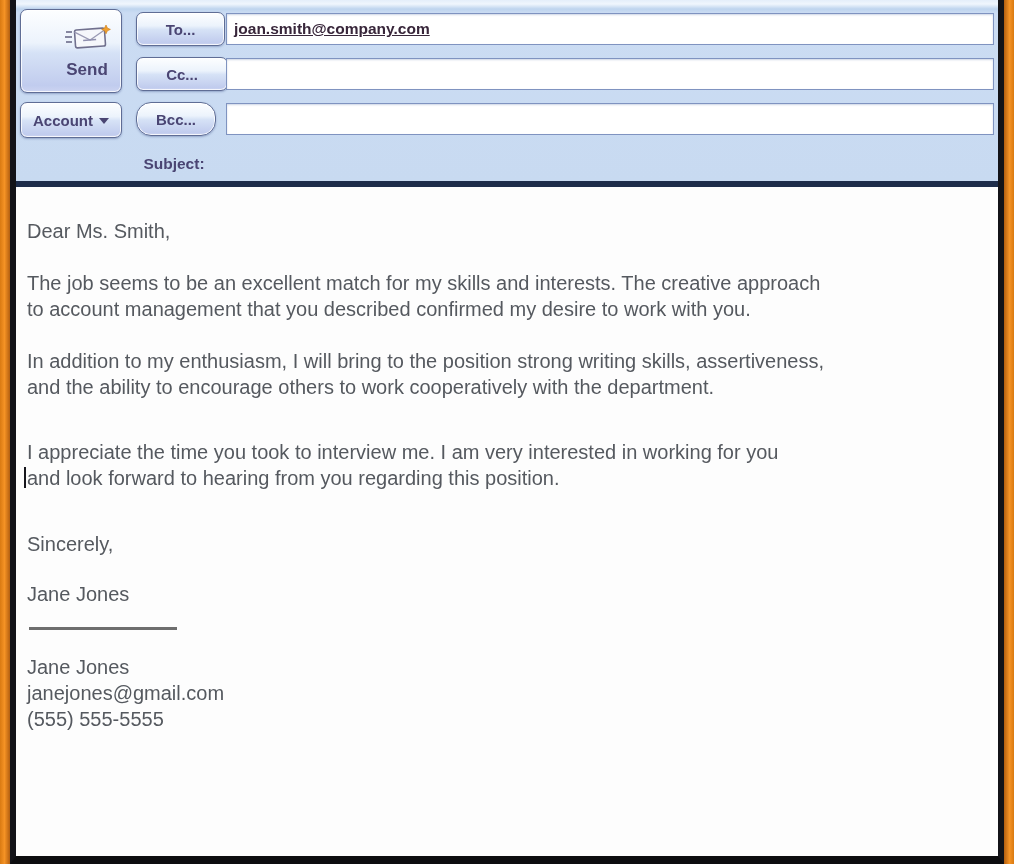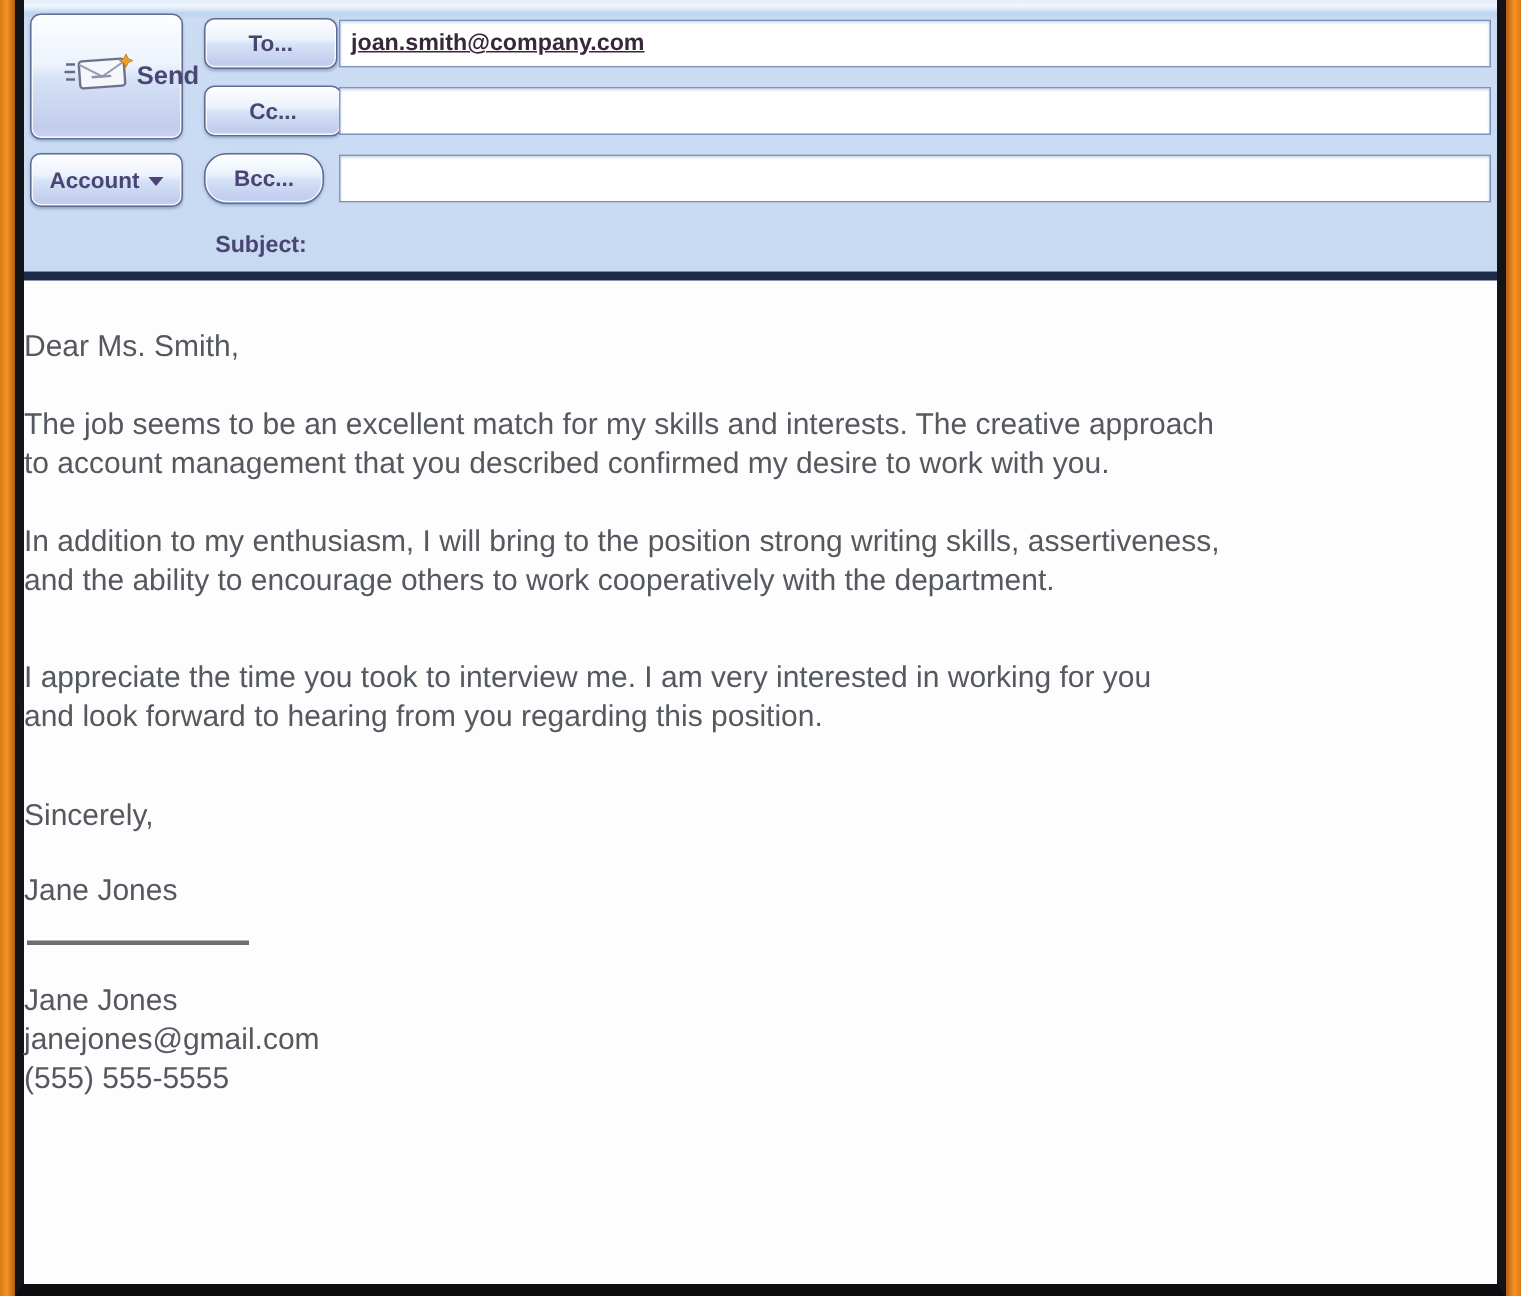--- a/index.html
+++ b/index.html
@@ -23,21 +23,21 @@
     border-bottom:6px solid #1d2c4a;
   }
   .btn{
     position:absolute;border-radius:7px;border:1px solid #5f6d95;
     background:linear-gradient(180deg,#fdfeff 0%,#ecf3fc 40%,#d6e2f6 52%,#c1ccee 92%,#ccd4f1 100%);
     box-shadow:inset 0 0 0 1px rgba(255,255,255,.8),0 1px 2px rgba(80,100,150,.45);
     color:#4a4573;font-weight:bold;font-size:15px;
     display:flex;align-items:center;justify-content:center;cursor:default;
     font-family:"Liberation Sans",sans-serif;
   }
-  .send-btn{left:4px;top:9px;width:102px;height:84px;font-size:17px;gap:2px;padding-left:32px;}
+  .send-btn{left:4px;top:9px;width:102px;height:84px;flex-direction:column;font-size:17px;gap:2px;padding-left:32px;}
   .account-btn{left:4px;top:102px;width:102px;height:36px;gap:6px;}
   .to-btn{left:120px;top:12px;width:89px;height:34px;}
   .cc-btn{left:120px;top:57px;width:92px;height:34px;}
   .bcc-btn{left:120px;top:102px;width:80px;height:34px;border-radius:15px;}
   .caret{width:0;height:0;border-left:5px solid transparent;border-right:5px solid transparent;border-top:6px solid #4a4573;margin-top:2px;}
   .field{
     position:absolute;left:210px;right:4px;background:#fff;
     border:1px solid #7f93c0;box-shadow:inset 0 1px 2px rgba(110,135,180,.35);
     display:flex;align-items:center;padding:0 7px;overflow:hidden;
   }
@@ -47,21 +47,21 @@
   .subject-field{top:149px;height:33px;}
   .email-value{font-size:15.5px;font-weight:bold;color:#38263a;text-decoration:underline;}
   .subject-value{font-size:15.5px;font-weight:bold;color:#4c3a5e;}
   .subject-label{
     position:absolute;left:112px;top:155px;width:92px;text-align:center;
     font-size:15.5px;font-weight:bold;color:#4a4573;
   }
   
   .bodyarea{
     position:absolute;left:0;right:0;top:193px;bottom:0;background:#fdfdfd;
-    padding:25px 20px 0 0;color:#55595f;font-size:20px;line-height:26px;cursor:text;
+    padding:25px 20px 0 11px;color:#55595f;font-size:20px;line-height:26px;cursor:text;
   }
   .bodyarea p{margin:0;}
   .mb26{margin-bottom:26px !important;}
   .mb38{margin-bottom:38px !important;}
   .mb39{margin-bottom:39px !important;}
   .mb40{margin-bottom:40px !important;}
   .mb24{margin-bottom:24px !important;}
   .mb20{margin-bottom:20px !important;}
   .cursor{
     display:inline-block;width:2px;height:21px;background:#17171d;

